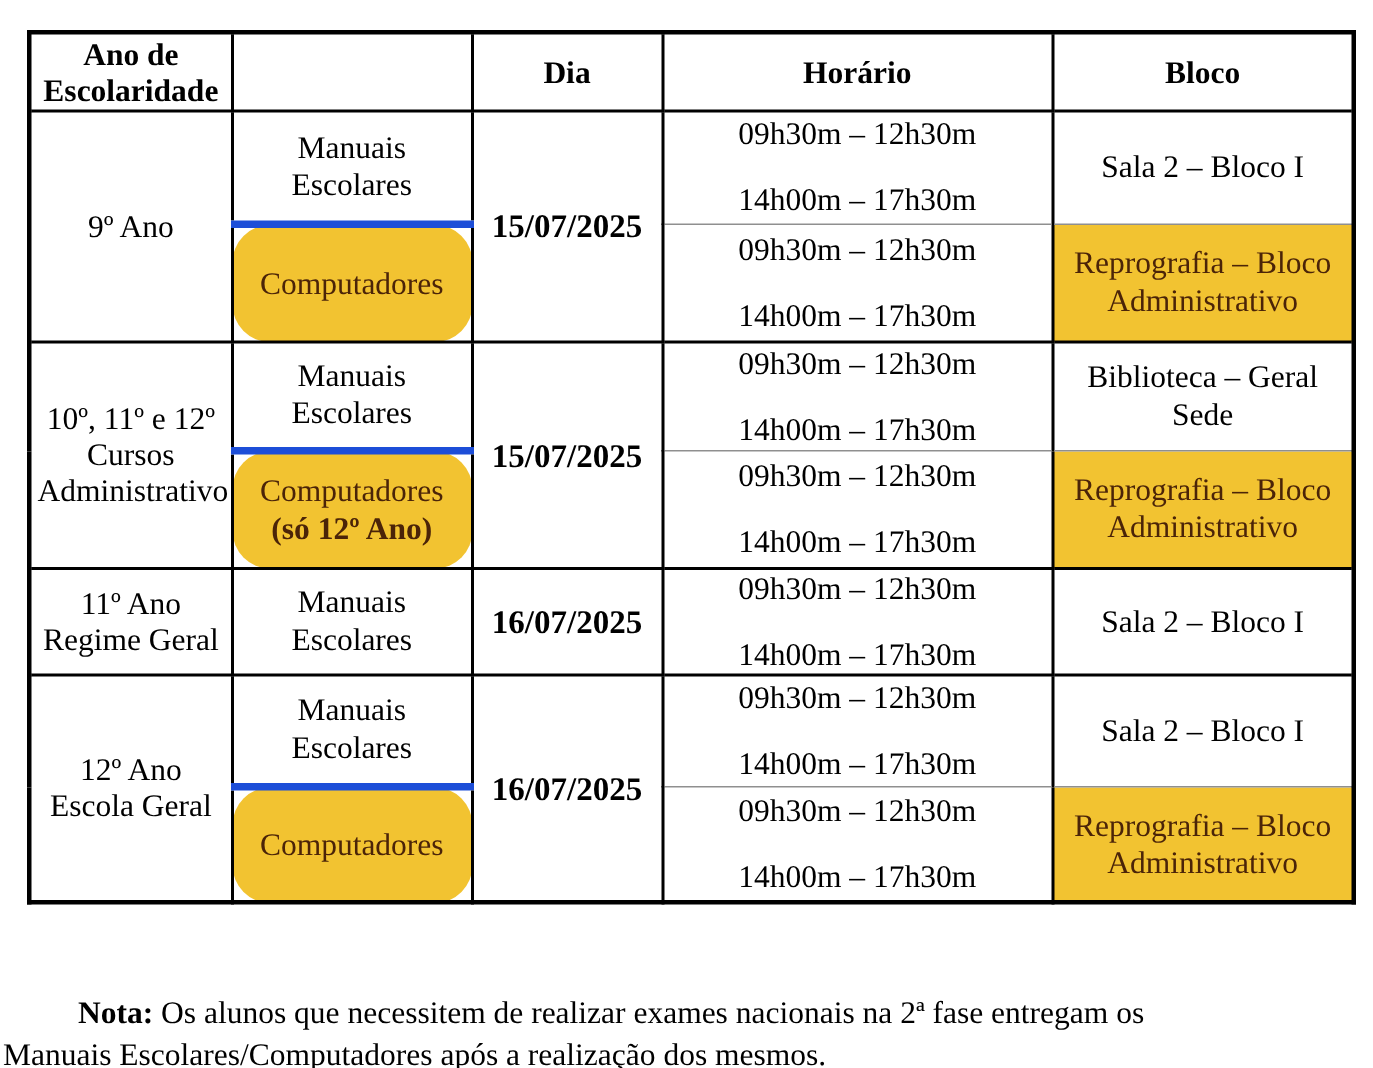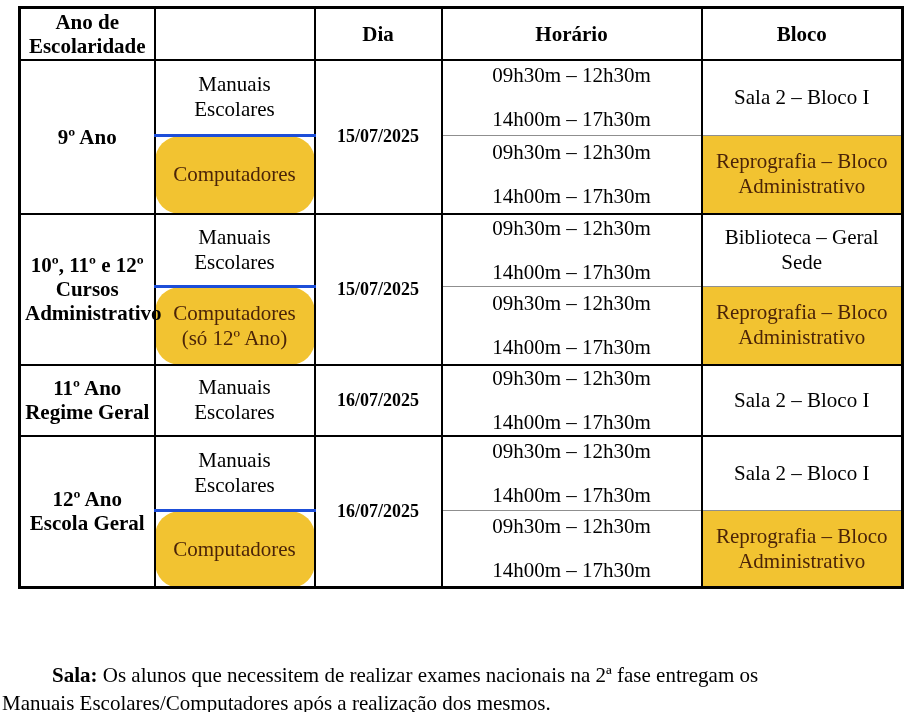--- a/index.html
+++ b/index.html
@@ -8,46 +8,46 @@
     width: 915px;
     height: 712px;
     background: #ffffff;
     font-family: "Liberation Serif", serif;
     color: #000000;
     overflow: hidden;
   }
   table.schedule {
     position: absolute;
     left: 18px;
-    top: 6px;
+    top: 20px;
     width: 883px;
     border-collapse: collapse;
     table-layout: fixed;
     border: 3px solid var(--c-border, #000);
   }
   td, th {
     border: 2px solid var(--c-border, #000);
     padding: 0 4px;
     text-align: center;
     vertical-align: middle;
     font-size: 21px;
     line-height: 25px;
     font-weight: normal;
   }
   th { font-weight: bold; line-height: 24px; }
   .pre { white-space: pre-line; }
-  .ano { font-weight: bold; line-height: 24px; }
-  .date { font-weight: bold; font-size: 18px; text-align: center; }
+  .ano { font-weight: normal; line-height: 24px; }
+  .date { font-weight: bold; font-size: 22px; text-align: center; }
   .hl { background: var(--c-highlight, #F2C331); color: var(--c-highlight_text, #4B2408); }
-  .hl .bold, .bold { font-weight: normal; }
+  .hl .bold, .bold { font-weight: bold; }
   
   .thinb { border-bottom: 1px solid var(--c-thin_divider, #8F8F8F); }
   .thint { border-top: 1px solid var(--c-thin_divider, #8F8F8F); }
   .thinb-y { border-bottom: 1px solid #dfae24; }
-  .thint-y { border-top: 3px solid #1d4ed8; border-radius: 25px; }
+  .thint-y { border-top: 5px solid #1d4ed8; border-radius: 25px; }
   
   .r-head { height: 52px; }
   .g1a { height: 76px; }
   .g1b { height: 78px; }
   .g2a { height: 73px; }
   .g2b { height: 78px; }
   .g3  { height: 66px; }
   .g4a { height: 75px; }
   .g4b { height: 77px; }
   
@@ -189,16 +189,16 @@
           <div>09h30m – 12h30m</div>
           <div>14h00m – 17h30m</div>
         </div>
       </td>
       <td class="hl pre thint">Reprografia – Bloco
 Administrativo</td>
     </tr>
   </tbody>
     </table>
 
-  <p class="note"><b>Sala:</b> <span>Os alunos que necessitem de realizar exames nacionais na 2ª fase entregam os
+  <p class="note"><b>Nota:</b> <span>Os alunos que necessitem de realizar exames nacionais na 2ª fase entregam os
 Manuais Escolares/Computadores após a realização dos mesmos.</span></p>
 
 </div>
 
 </body></html>

